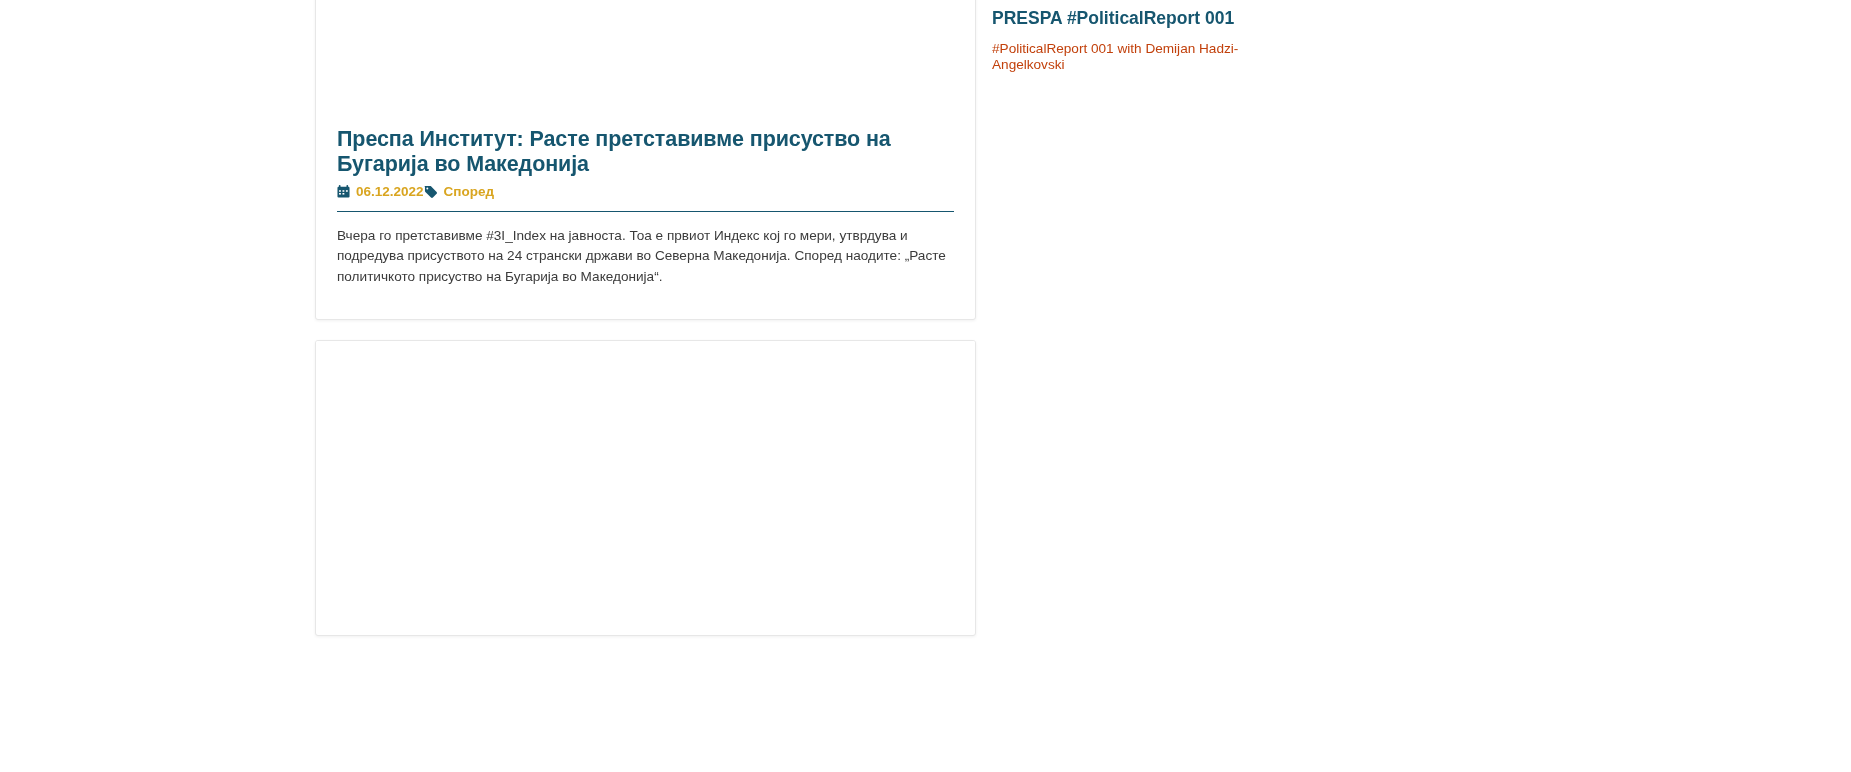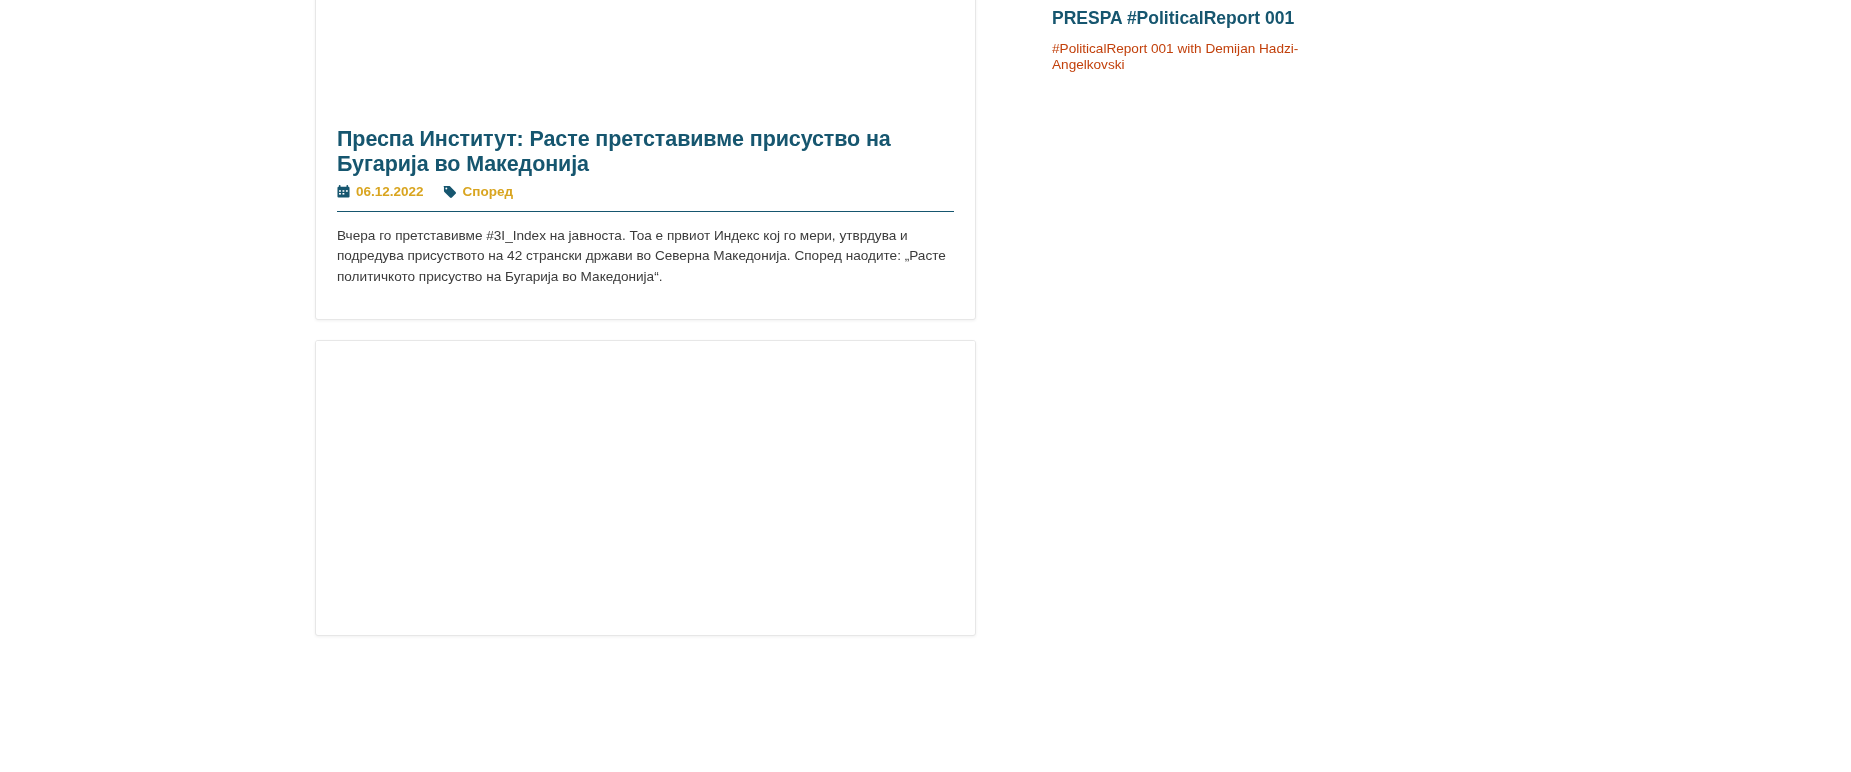--- a/index.html
+++ b/index.html
@@ -56,21 +56,21 @@
     font-weight: bold;
     color: #16566f;
     margin: 0 0 6px 0;
     letter-spacing: -0.1px;
     cursor: pointer;
   }
 
   .meta-row {
     display: flex;
     align-items: center;
-    gap: 19px;
+    gap: 0;
     font-size: 13.5px;
     font-weight: bold;
     padding-bottom: 12px;
     border-bottom: 1px solid #16566f;
   }
   .meta-item {
     display: inline-flex;
     align-items: center;
     gap: 6px;
     color: #d9a520;
@@ -84,21 +84,21 @@
     font-size: 13.6px;
     line-height: 1.52;
     color: #3b3b3b;
   }
 
   .article-card-empty .article-thumb { height: 270px; }
 
   
   .side-col {
     position: absolute;
-    left: 1052px;
+    left: 992px;
     top: 0;
     width: 260px;
   }
   .side-title {
     font-size: 17.5px;
     font-weight: bold;
     color: #16566f;
     line-height: 1.18;
     margin: 8px 0 0 0;
     cursor: pointer;
@@ -155,21 +155,21 @@
             <span class="meta-icon">
               <svg width="14" height="13" viewBox="0 0 16 14" aria-hidden="true">
                 <path d="M0.6 1.8c0-0.7 0.5-1.2 1.2-1.2h5.1c0.4 0 0.8 0.2 1.1 0.5l6.4 6.4c0.6 0.6 0.6 1.6 0 2.2l-4.2 4.2c-0.6 0.6-1.6 0.6-2.2 0L1.6 7.5C1.3 7.2 1.1 6.8 1.1 6.4V1.8z" fill="#16566f"></path>
                 <circle cx="3.8" cy="3.6" r="1.1" fill="#ffffff"></circle>
               </svg>
             </span>
             <span class="meta-text">Според</span>
           </span>
         </div>
 
-        <p class="article-excerpt">Вчера го претставивме #3I_Index на јавноста. Тоа е првиот Индекс кој го мери, утврдува и подредува присуството на 42 странски држави во Северна Македонија. Според наодите: „Расте политичкото присуство на Бугарија во Македонија“.</p>
+        <p class="article-excerpt">Вчера го претставивме #3I_Index на јавноста. Тоа е првиот Индекс кој го мери, утврдува и подредува присуството на 24 странски држави во Северна Македонија. Според наодите: „Расте политичкото присуство на Бугарија во Македонија“.</p>
       </div>
     </div>
 
     <div class="article-card article-card-empty">
       <div class="article-thumb"></div>
       <div class="article-body">
         <h2 class="article-title"></h2>
       </div>
     </div>
 

